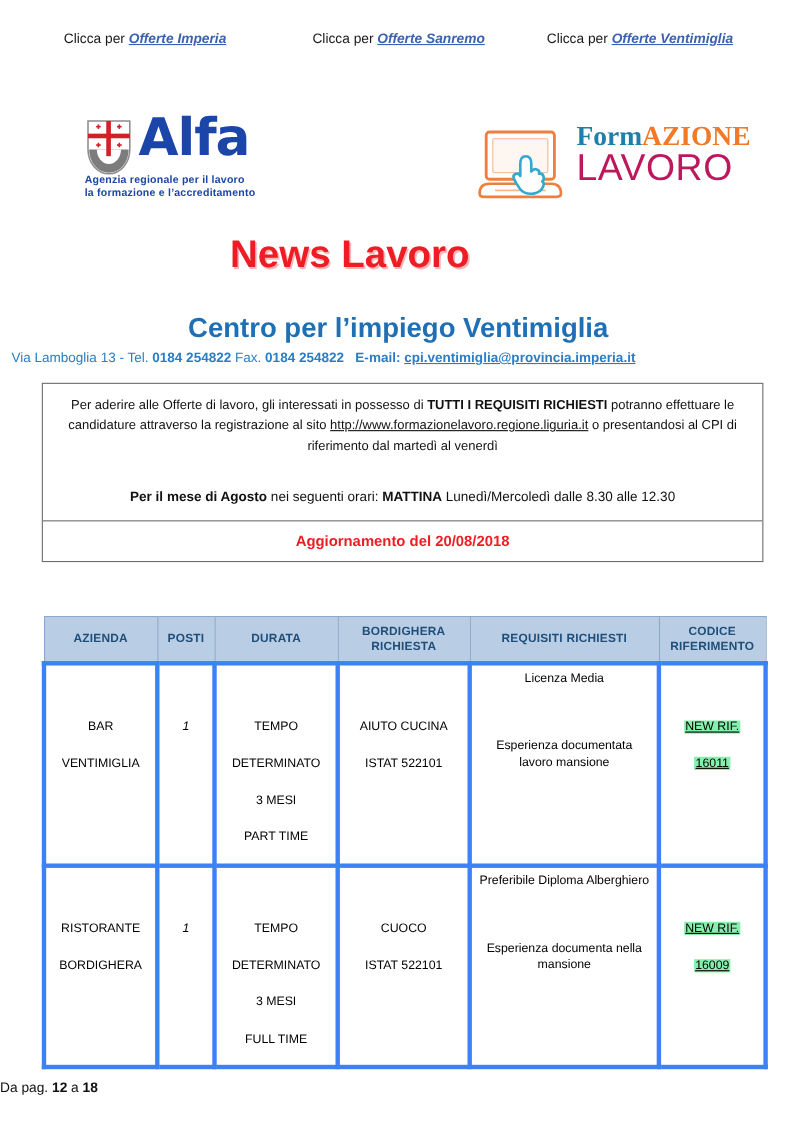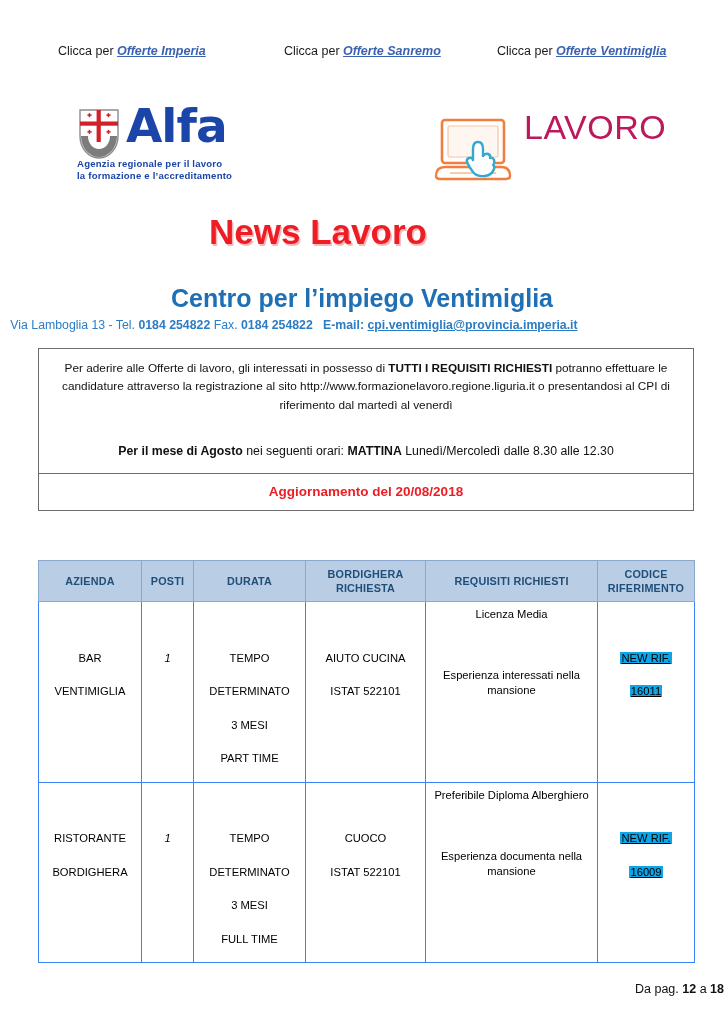--- a/index.html
+++ b/index.html
@@ -12,21 +12,21 @@
     height: 1024px;
     font-family: "Liberation Sans", sans-serif;
     color: #000000;
     position: relative;
     overflow: hidden;
   }
 
   
   .toplinks {
     position: absolute;
-    top: 44px;
+    top: 28px;
     left: 0;
     width: 666px;
     height: 22px;
   }
   .toplink {
     position: absolute;
     font-size: 12.5px;
     white-space: nowrap;
     color: #000;
   }
@@ -168,20 +168,21 @@
     padding: 10px 12px 12px 12px;
     text-align: center;
     font-size: 11.8px;
     line-height: 1.55;
     color: #111;
   }
   .infobox-main p { margin: 0; }
   .infobox-main .gap { height: 13px; }
   .infobox-main b { font-weight: bold; }
   .infobox-main .url {
+    text-decoration: underline;
   }
   .infobox-main .bigline {
     font-size: 12.3px;
     margin-top: 2px;
   }
   .infobox-update {
     border-top: 1px solid #6d6d6d;
     text-align: center;
     font-size: 13.5px;
     font-weight: bold;
@@ -192,21 +193,21 @@
   
   .jobtable {
     position: absolute;
     left: 38px;
     top: 560px;
     width: 656px;
     border-collapse: collapse;
     table-layout: fixed;
   }
   .jobtable th, .jobtable td {
-    border: 1px solid #3b82f6;
+    border: 4px solid #3b82f6;
     vertical-align: top;
   }
   .jobtable thead th {
     background: #b9cde5;
     border: 1px solid #8aa9cc;
     color: #1f4e79;
     font-size: 10.8px;
     font-weight: bold;
     text-align: center;
     vertical-align: middle;
@@ -237,21 +238,21 @@
   .req-cell {
     display: block;
     padding: 5px 6px;
     line-height: 1.35;
   }
   .req-cell .r1 { display:block; }
   .req-cell .spacer { display:block; height: 46px; }
   .req-cell .r2 { display:block; }
   .posti { font-style: italic; }
   .hl {
-    background: #0ea5e9;
+    background: #86efac;
     text-decoration: underline;
     padding: 0 1px;
   }
   .code-cell {
     display: block;
     padding: 6px 4px;
     line-height: 1;
   }
   .code-cell .ln {
     display: block;
@@ -259,21 +260,21 @@
     line-height: 33.5px;
   }
   .code-cell .ln.blank { visibility: hidden; }
 
   
   .footer {
     position: absolute;
     top: 982px;
     left: 0;
     width: 724px;
-    text-align: right;
+    text-align: left;
     font-size: 12.5px;
     color: #111;
   }
   .footer b { font-weight: bold; }
 </style>
 </head>
 <body>
 
 <div class="toplinks">
   <div class="toplink tl0">
@@ -318,20 +319,21 @@
   <span class="laptop">
     <svg width="86" height="66" viewBox="0 0 86 66">
       <rect x="10" y="4" width="62" height="43" rx="3" ry="3" fill="#ffffff" stroke="#ef7f3e" stroke-width="2.6"></rect>
       <rect x="16" y="10" width="50" height="31" rx="1.5" ry="1.5" fill="#fdf6f1" stroke="#f7c4a3" stroke-width="1.2"></rect>
       <path d="M4 60 q0 -9 9 -9 h56 q9 0 9 9 q0 3 -4 3 h-66 q-4 0 -4 -3 z" fill="#ffffff" stroke="#ef7f3e" stroke-width="2.4"></path>
       <line x1="18" y1="57" x2="64" y2="57" stroke="#f9b98c" stroke-width="1.6"></line>
       <path d="M41 33 q0 -7 5 -7 q5 0 5 7 l0 7 q2 -3 5 -2 q3 1 2 4 q3 -1 4 2 q1 3 -1 5 q2 1 1 4 q-2 6 -9 7 q-8 1 -12 -4 q-4 -5 -6 -10 q-1 -3 2 -4 q3 -1 4 2 z" fill="#ffffff" stroke="#34a9cf" stroke-width="2.4" stroke-linejoin="round"></path>
     </svg>
   </span>
   <span class="form-text">
+    <span class="form-line1"><span class="t1">Form</span><span class="t2">AZIONE</span></span>
     <span class="form-line2" style="display:block;">LAVORO</span>
   </span>
 </div>
 
 <div class="news-title">News Lavoro</div>
 <div class="cpi-title">Centro per l’impiego Ventimiglia</div>
 <div class="contact-line">
   <span>Via Lamboglia 13 - Tel. </span><b>0184 254822</b><span> Fax. </span><b>0184 254822</b>&nbsp;&nbsp;&nbsp;<b>E-mail: </b><span class="mail">cpi.ventimiglia@provincia.imperia.it</span>
 </div>
 
@@ -398,21 +400,21 @@
         <span class="cellstack">
           <span class="ln blank">.</span>
           <span class="ln">AIUTO CUCINA</span>
           <span class="ln">ISTAT 522101</span>
         </span>
       </td>
       <td>
         <span class="req-cell">
           <span class="r1">Licenza Media</span>
           <span class="spacer"></span>
-          <span class="r2">Esperienza interessati nella mansione</span>
+          <span class="r2">Esperienza documentata lavoro mansione</span>
         </span>
       </td>
       <td>
         <span class="code-cell">
           <span class="ln blank">.</span>
           <span class="ln"><span class="hl">NEW RIF.</span></span>
           <span class="ln"><span class="hl">16011</span></span>
         </span>
       </td>
     </tr>

